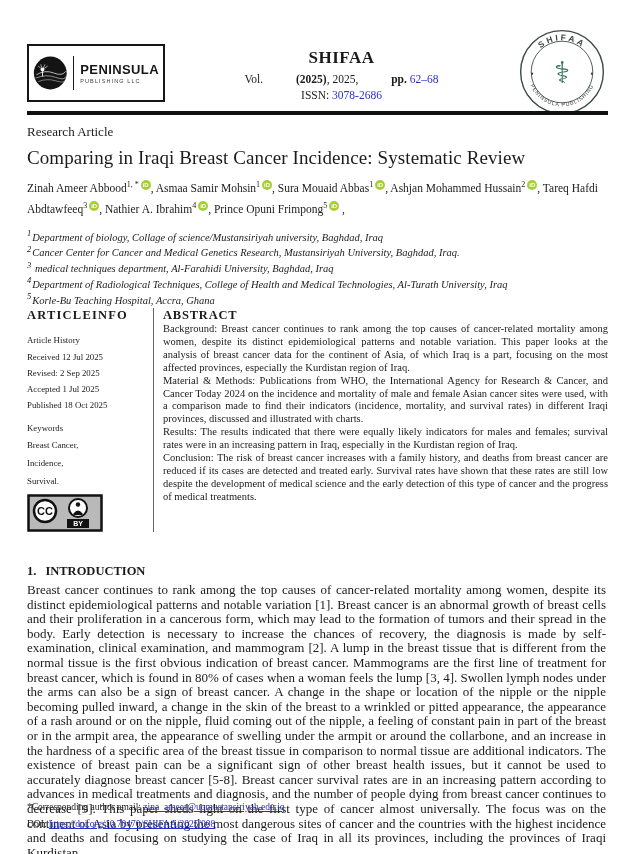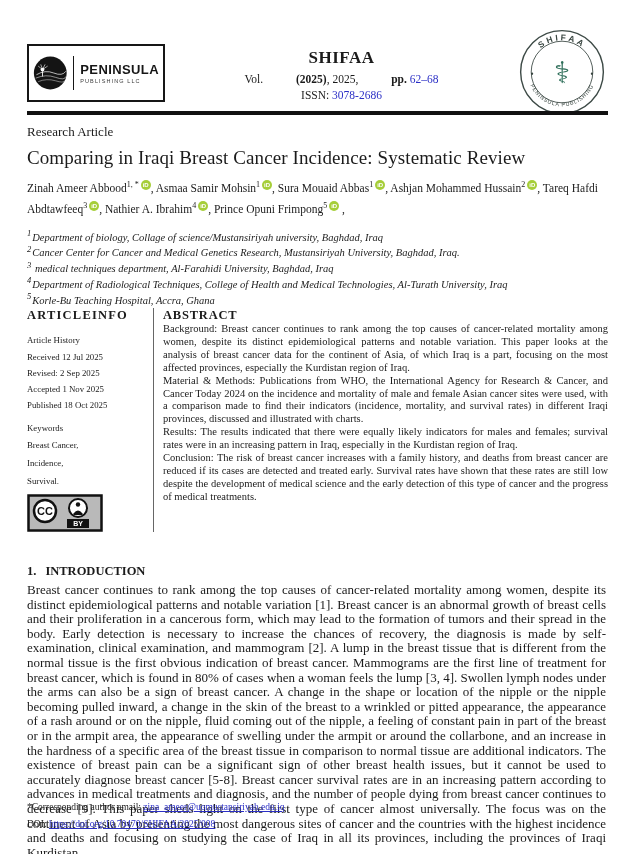--- a/index.html
+++ b/index.html
@@ -126,21 +126,21 @@
   </div>
 
   <div class="info-section">
 
     <div class="info-col">
       <div class="info-heading">ARTICLEINFO</div>
       <div class="info-label">Article History</div>
       <div>
           <div class="info-item">Received 12 Jul 2025</div>
           <div class="info-item">Revised: 2 Sep 2025</div>
-          <div class="info-item">Accepted 1 Nov 2025</div>
+          <div class="info-item">Accepted 1 Jul 2025</div>
           <div class="info-item">Published 18 Oct 2025</div>
         </div>
       <div class="info-label keywords-label">Keywords</div>
       <div>
           <div class="info-item kw">Breast Cancer,</div>
           <div class="info-item kw">Incidence,</div>
           <div class="info-item kw">Survival.</div>
         </div>
       <svg class="cc-badge" width="76" height="38" viewBox="0 0 76 38">
         <rect x="1.5" y="1.5" width="73" height="35" fill="#b9b9b9" stroke="#111" stroke-width="2.5"></rect>

